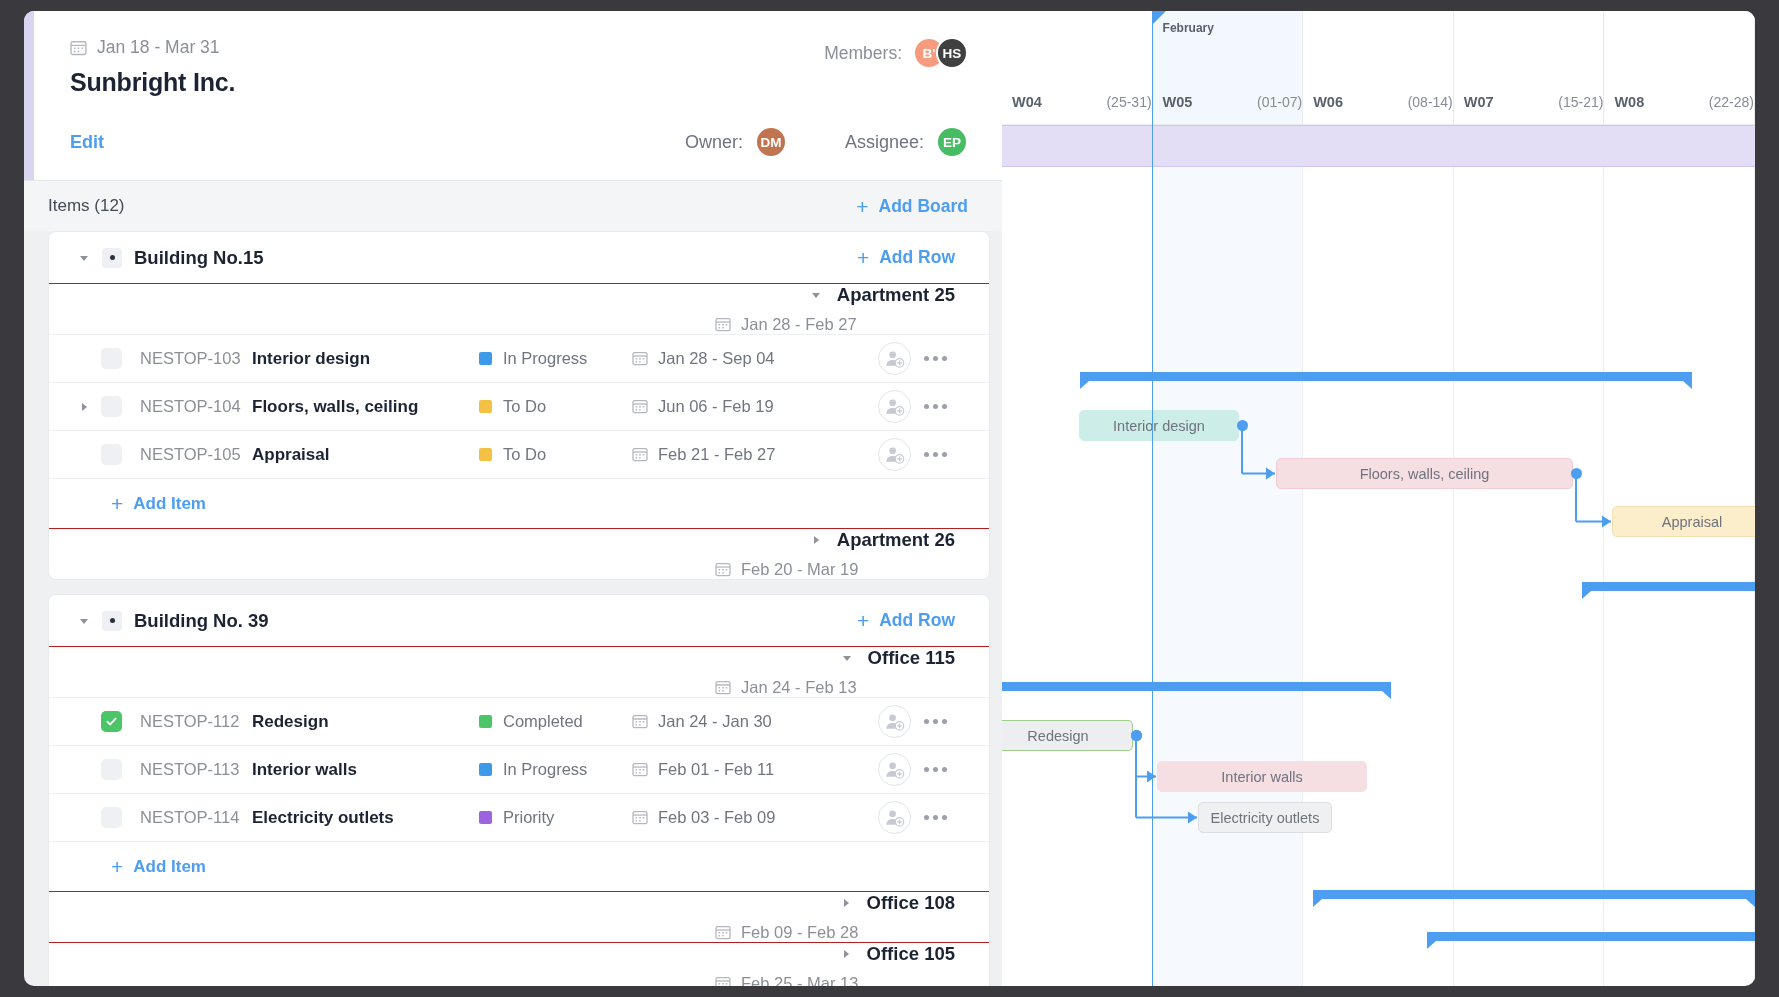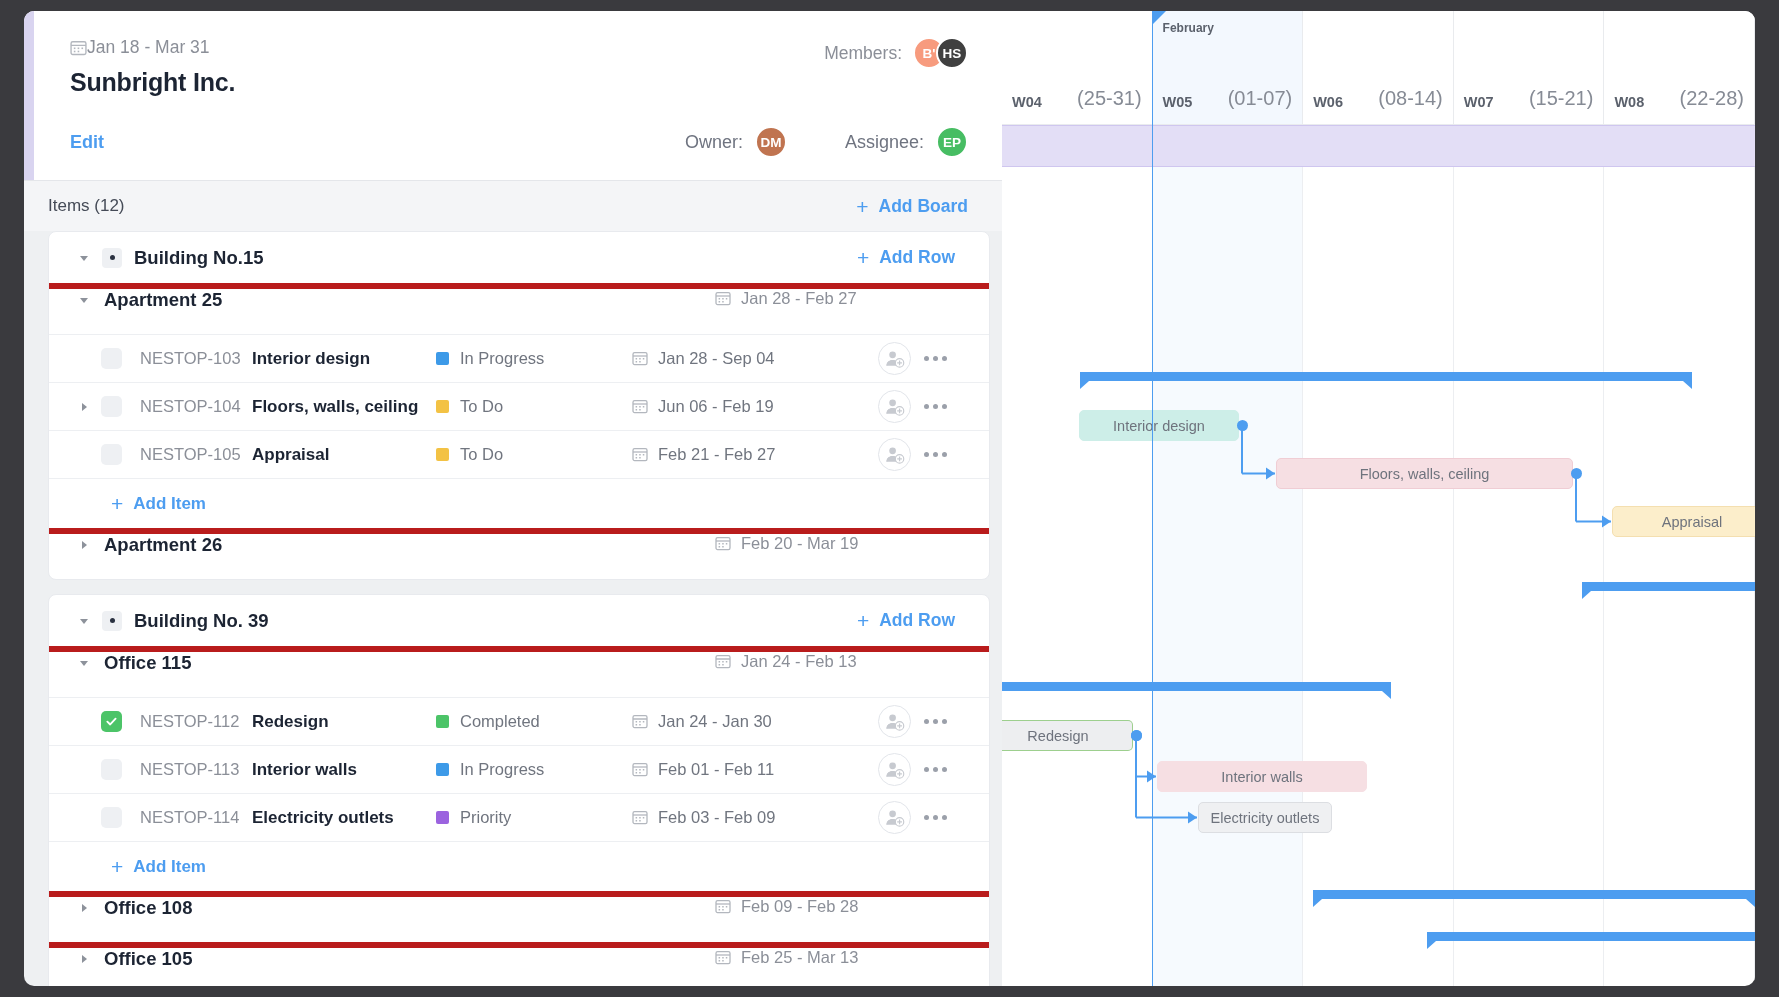--- a/index.html
+++ b/index.html
@@ -37,21 +37,21 @@
     border-bottom: 1px solid #e4e6ea;
   }
   .proj-accent {
     position: absolute; left: 0; top: 0;
     width: 10px; height: 100%;
     background: #d9d4f0;
   }
   .proj-inner { padding: 26px 34px 0 46px; position: relative; height: 100%; }
 
   .daterange {
-    display: flex; align-items: center; 
+    display: flex; align-items: center; gap: 10px;
     color: #8b8f98; font-size: 17.5px;
   }
   .cal-ico { display:inline-block; width:17px; height:17px; position:relative; flex:none; }
   .cal-ico svg { display:block; }
 
   .proj-title {
     margin-top: 10px;
     font-size: 25px; font-weight: bold; color: #1c2433;
     letter-spacing: -0.2px;
   }
@@ -114,44 +114,45 @@
   }
   .caret svg { display: block; }
   .dotbox {
     width: 20px; height: 20px; background: #eef0f3; border-radius: 4px;
     display: flex; align-items: center; justify-content: center; flex: none;
   }
   .dotbox i { width: 5px; height: 5px; border-radius: 50%; background: #2a3140; display:block; }
   .board-title { font-size: 18.5px; font-weight: bold; color: #1c2433; }
 
   .grp-row {
-    height: 51px; display: flex; align-items: flex-start;
-    padding: 0 34px 0 28px; border-top: 6px solid #b91c1c;
+    height: 51px; display: flex; align-items: flex-end;
+    padding: 0 34px 0 28px; border-top: 1px solid #b91c1c;
     justify-content: space-between;
+    flex-direction: column;
   }
   .grp-left { display: flex; align-items: center; gap: 14px; }
   .grp-title { font-size: 18.5px; font-weight: bold; color: #1c2433; }
   .grp-date { display: flex; align-items: center; gap: 9px; color: #8b8f98; font-size: 16.5px;
               width: 240px; }
 
   .task-row {
     height: 48px; display: flex; align-items: center;
     border-top: 1px solid #edeff2;
     padding: 0 34px 0 28px;
   }
   .tr-caret { width: 14px; flex: none; display:flex; align-items:center; justify-content:center;}
   .chk {
     width: 21px; height: 21px; border-radius: 5px; background: #eef0f3; flex: none;
     margin-left: 10px; display:flex; align-items:center; justify-content:center; cursor:pointer;
   }
   .chk.done { background: #4cc468; }
   .chk.done svg { display:block; }
   .tkey { color: #8b8f98; font-size: 16.5px; margin-left: 18px; width: 112px; flex: none; }
   .tname { color: #1c2433; font-size: 17px; font-weight: bold; flex: 1; }
-  .tstatus { width: 196px; display: flex; align-items: center; gap: 11px; flex: none; }
+  .tstatus { width: 153px; display: flex; align-items: center; gap: 11px; flex: none; }
   .sq { width: 13px; height: 13px; border-radius: 2px; flex: none; }
   .stxt { color: #70757f; font-size: 16.5px; }
   .tdate { width: 240px; display: flex; align-items: center; gap: 9px;
            color: #70757f; font-size: 16.5px; flex: none; }
   .assign-btn {
     width: 33px; height: 33px; border-radius: 50%; border: 1px solid #e2e5ea;
     display: flex; align-items: center; justify-content: center; flex: none;
     margin-left: 6px; cursor: pointer; background:#fff;
   }
   .dots {
@@ -197,22 +198,22 @@
     position: absolute; left: 0; top: 0;
     width: 0; height: 0;
     border-left: 13px solid #4d9df0;
     border-bottom: 13px solid transparent;
   }
   .wk .wlbl {
     position: absolute; left: 10px; bottom: 14px;
     font-size: 14.5px; font-weight: bold; color: #5b616c; margin-top: 28px;
   }
   .wk .wrange {
-    position: absolute; right: 10px; bottom: 14px;
-    font-size: 20px; color: #868b95;
+    position: absolute; right: 0; bottom: 14px;
+    font-size: 14px; color: #868b95;
   }
 
   .g-body { position: relative; height: 861px; }
   .col-lines { position: absolute; inset: 0; display: flex; pointer-events: none; }
   .colln { flex: none; border-right: 1px solid #eceef1; height: 100%; }
   .colln.hl { background: #f6fafe; }
 
   .todayline {
     position: absolute; top: -114px; width: 1px; background: #4d9df0;
     height: 975px; z-index: 4;

